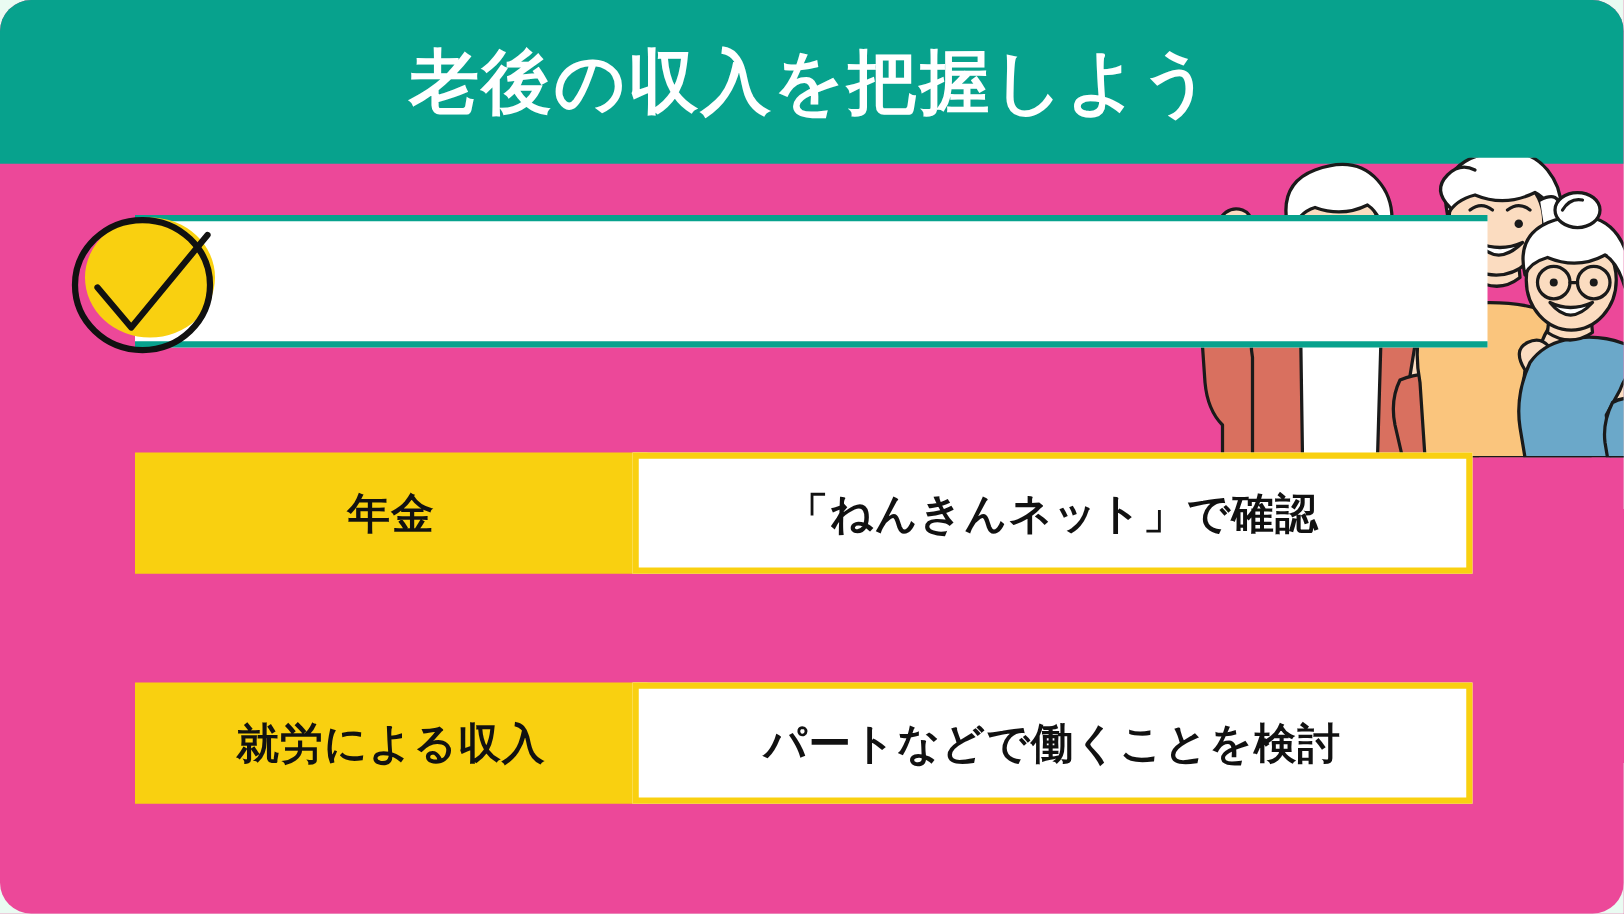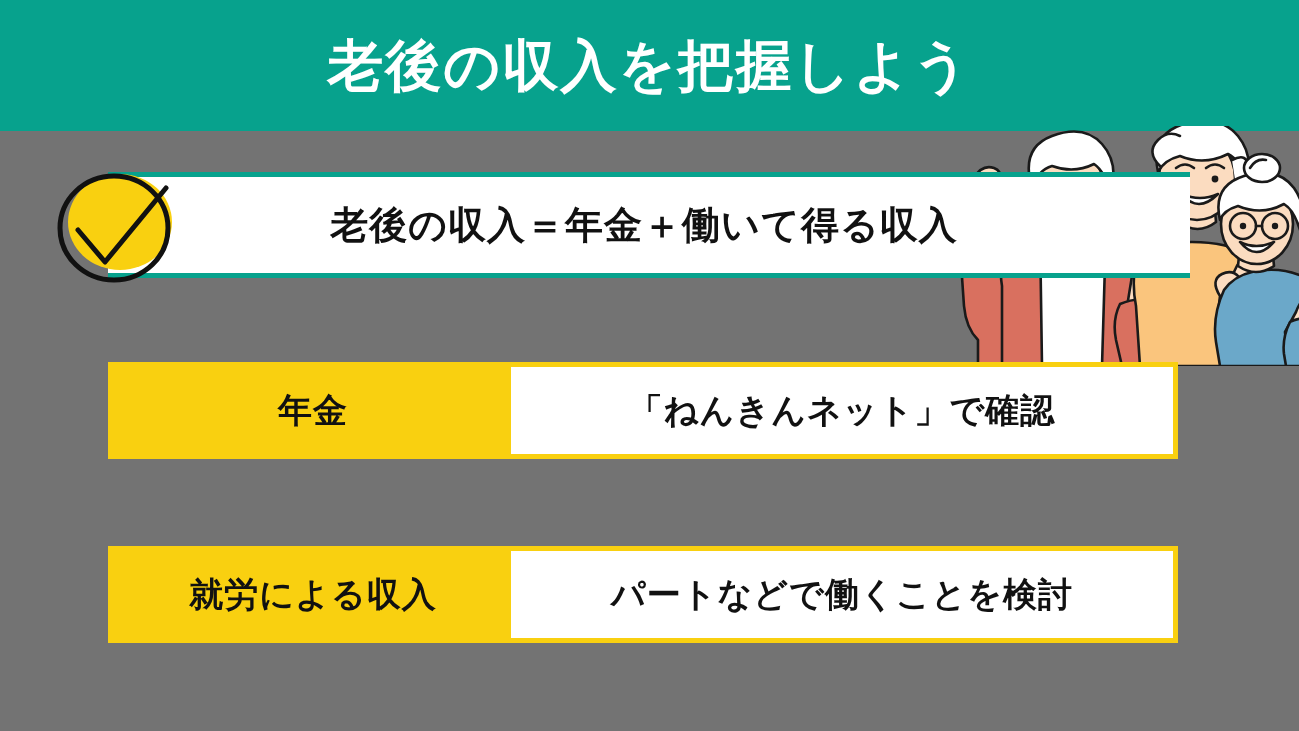--- a/index.html
+++ b/index.html
@@ -10,22 +10,23 @@
     width: 1299px;
     height: 731px;
     overflow: hidden;
     background: #eafbf2;
     font-family: "Liberation Sans", sans-serif;
   }
   #slide {
     position: relative;
     width: 1299px;
     height: 731px;
-    background: #737373;
+    background: #ec4899;
     overflow: hidden;
+    border-radius: 25px;
   }
 
   
   .header-band {
     position: absolute;
     left: 0;
     top: 0;
     width: 1299px;
     height: 131px;
     background: #07a28d;
@@ -225,23 +226,20 @@
         <circle cx="331" cy="100" r="3.2" fill="#1a1a1a" stroke="none"></circle>
         <path d="M296 116 q16 20 34 0 q-18 8 -34 0 z" fill="#ffffff"></path>
 
         <path d="M352 186 q8 -22 24 -16 q11 4 9 16 l-4 18 q10 -2 14 4 l-2 32 h-48 l-4 -34 z" fill="#fbdcc0"></path>
         <path d="M346 196 q-8 16 -6 32 l2 12 h52 l-2 -28 q-2 -14 -18 -18 q-18 -4 -28 2 z" fill="#6ba8c9"></path>
       </g>
     </svg>
   </div>
 
   <div class="headline-box"></div>
-  <div class="headline-text">
-    <span>老後の収入＝年金＋働いて得る収入</span>
-  </div>
 
   <div class="check-badge">
     <svg width="136" height="124" viewBox="0 0 136 124" xmlns="http://www.w3.org/2000/svg">
       <ellipse cx="72" cy="56" rx="52" ry="48" fill="#f9d010"></ellipse>
       <ellipse cx="66" cy="62" rx="54" ry="52" fill="none" stroke="#111111" stroke-width="5"></ellipse>
       <path d="M30 64 L57 96 L118 22" fill="none" stroke="#111111" stroke-width="5" stroke-linecap="round" stroke-linejoin="round"></path>
     </svg>
   </div>
 
   <div class="row row-1">

